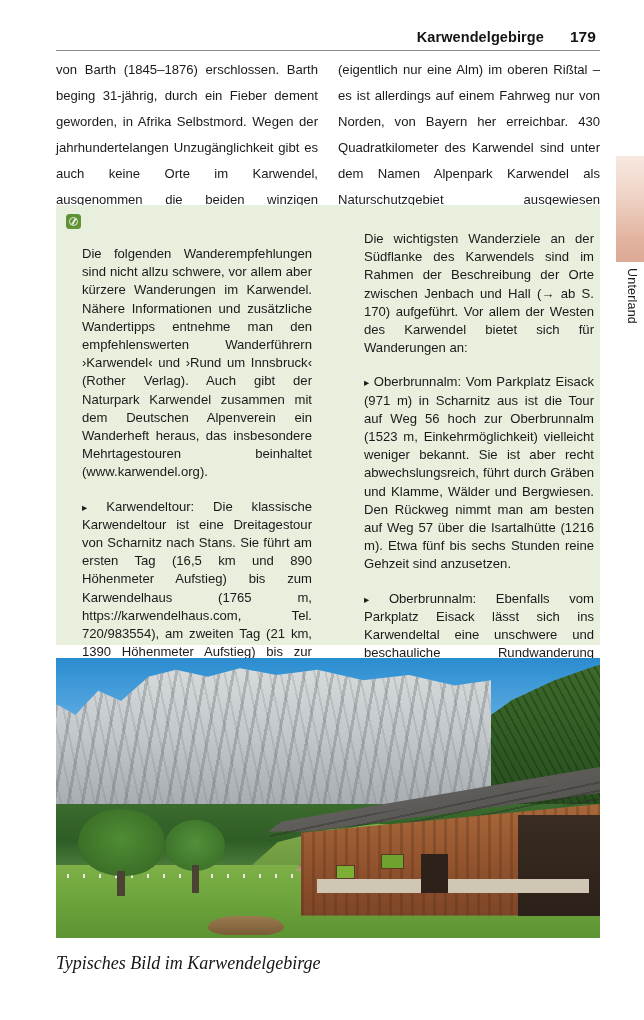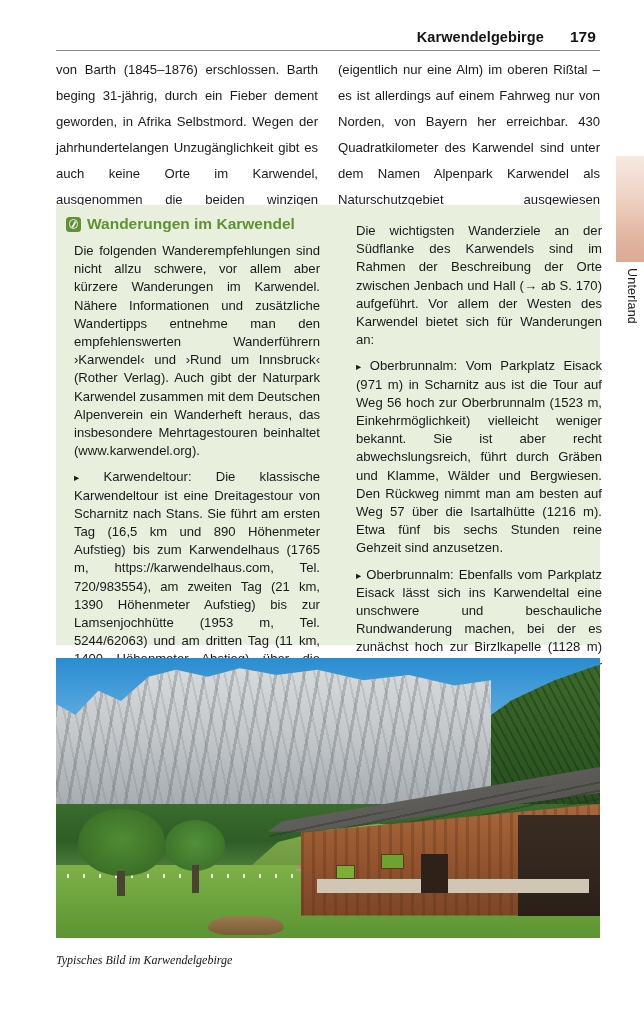--- a/index.html
+++ b/index.html
@@ -151,21 +151,21 @@
   .tip-icon::after {
     content: "";
     position: absolute;
     left: 7px;
     top: 4.2px;
     width: 1.6px;
     height: 6.8px;
     background: #e8efdd;
     transform: rotate(30deg);
   }
-  .tipbox-col p { margin: 8px; }
+  .tipbox-col p { margin: 16px; }
   .tipbox-col .lead { font-weight: normal; }
   .bullet-arrow { font-size: 10.5px; }
 
   
   .photo {
     position: absolute;
     left: 56px;
     top: 658px;
     width: 544px;
     height: 280px;
@@ -292,21 +292,21 @@
   }
 
   
   .caption {
     position: absolute;
     left: 56px;
     top: 953px;
     width: 460px;
     font-family: "Liberation Serif", serif;
     font-style: italic;
-    font-size: 12px;
+    font-size: 18px;
     color: #151515;
   }
 </style>
 </head>
 <body>
 
 <div class="page-header">
   <span class="header-title">Karwendelgebirge</span>
   <span class="header-folio">179</span>
 </div>
@@ -321,21 +321,20 @@
 
 <div class="col col-right intro intro-right">
   <p><span>(eigentlich nur eine Alm) im oberen Rißtal – es ist allerdings auf einem Fahrweg nur von Norden, von Bayern her erreichbar. 430 Quadratkilometer des Karwendel sind unter dem Namen Alpenpark Karwendel als Naturschutzgebiet ausgewiesen (</span><em>www.karwendel.org</em><span>).</span></p>
 </div>
 
 <div class="tipbox">
 
   <div class="tipbox-col tipbox-col-left">
     <div class="tipbox-heading">
       <span class="tip-icon"></span>
-      <span>Wanderungen im Karwendel</span>
     </div>
     <p>Die folgenden Wanderempfehlungen sind nicht allzu schwere, vor allem aber kürzere Wanderungen im Karwendel. Nähere Informationen und zusätzliche Wandertipps entnehme man den empfehlenswerten Wanderführern ›Karwendel‹ und ›Rund um Innsbruck‹ (Rother Verlag). Auch gibt der Naturpark Karwendel zusammen mit dem Deutschen Alpenverein ein Wanderheft heraus, das insbesondere Mehrtagestouren beinhaltet (www.karwendel.org).</p>
     <p><span class="bullet-arrow">▸</span> <span class="lead">Karwendeltour</span><span>: Die klassische Karwendeltour ist eine Dreitagestour von Scharnitz nach Stans. Sie führt am ersten Tag (16,5 km und 890 Höhenmeter Aufstieg) bis zum Karwendelhaus (1765 m, https://karwendelhaus.com, Tel. 720/983554), am zweiten Tag (21 km, 1390 Höhenmeter Aufstieg) bis zur Lamsenjochhütte (1953 m, Tel. 5244/62063) und am dritten Tag (11 km, 1400 Höhenmeter Abstieg) über die Stallenalm nach Stans hinab.</span></p>
   </div>
 
   <div class="tipbox-col tipbox-col-right">
     <p>Die wichtigsten Wanderziele an der Südflanke des Karwendels sind im Rahmen der Beschreibung der Orte zwischen Jenbach und Hall (→ ab S. 170) aufgeführt. Vor allem der Westen des Karwendel bietet sich für Wanderungen an:</p>
     <p><span class="bullet-arrow">▸</span> <span class="lead">Oberbrunnalm</span><span>: Vom Parkplatz Eisack (971 m) in Scharnitz aus ist die Tour auf Weg 56 hoch zur Oberbrunnalm (1523 m, Einkehrmöglichkeit) vielleicht weniger bekannt. Sie ist aber recht abwechslungsreich, führt durch Gräben und Klamme, Wälder und Bergwiesen. Den Rückweg nimmt man am besten auf Weg 57 über die Isartalhütte (1216 m). Etwa fünf bis sechs Stunden reine Gehzeit sind anzusetzen.</span></p>
     <p><span class="bullet-arrow">▸</span> <span class="lead">Oberbrunnalm</span><span>: Ebenfalls vom Parkplatz Eisack lässt sich ins Karwendeltal eine unschwere und beschauliche Rundwanderung machen, bei der es zunächst hoch zur Birzlkapelle (1128 m) geht, anschließend leicht bergab zur Karwendel-</span></p>
   </div>

